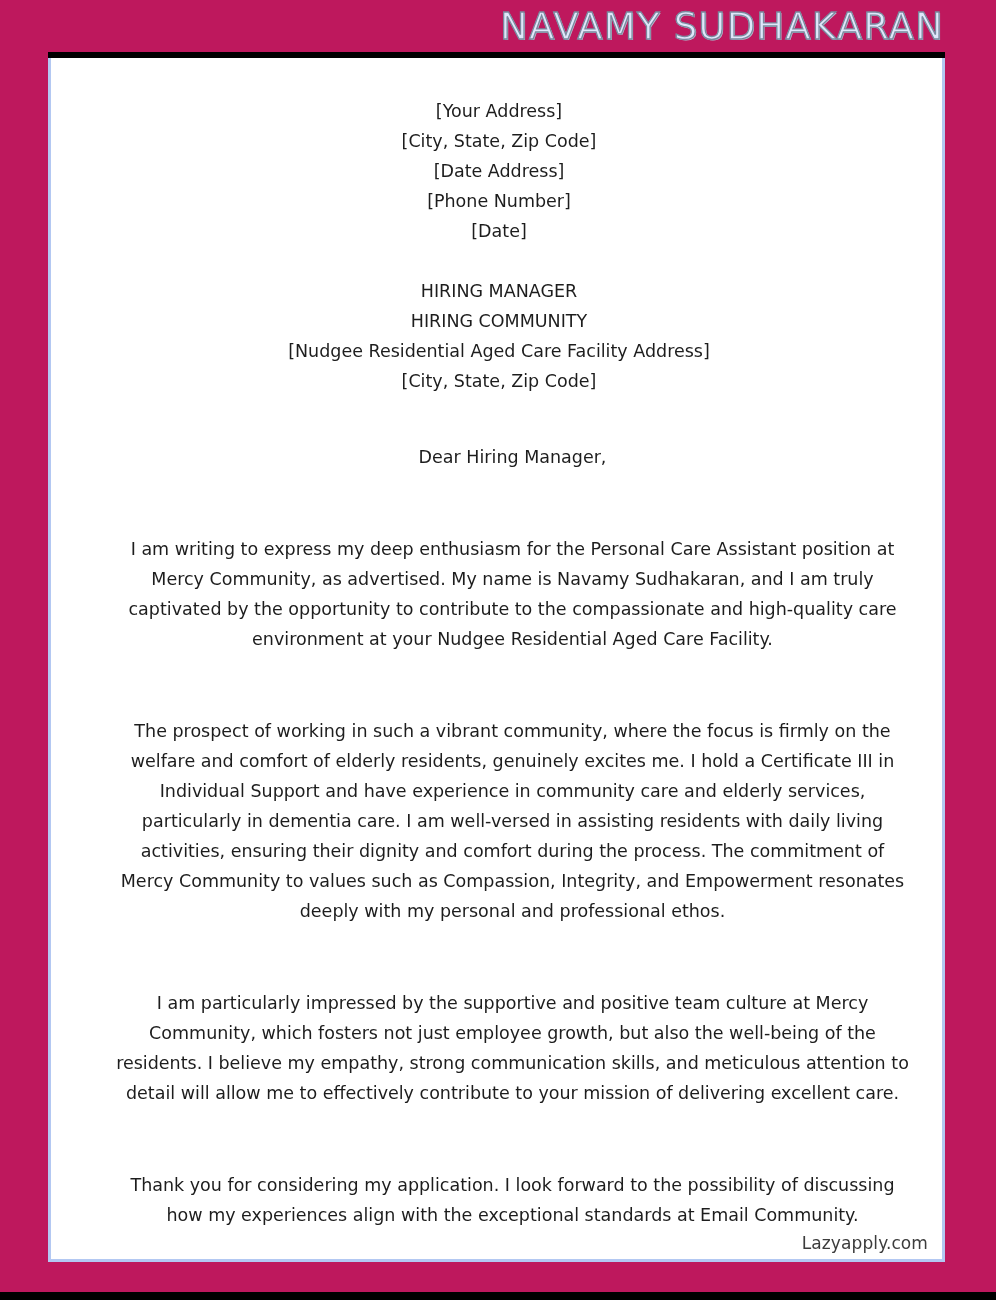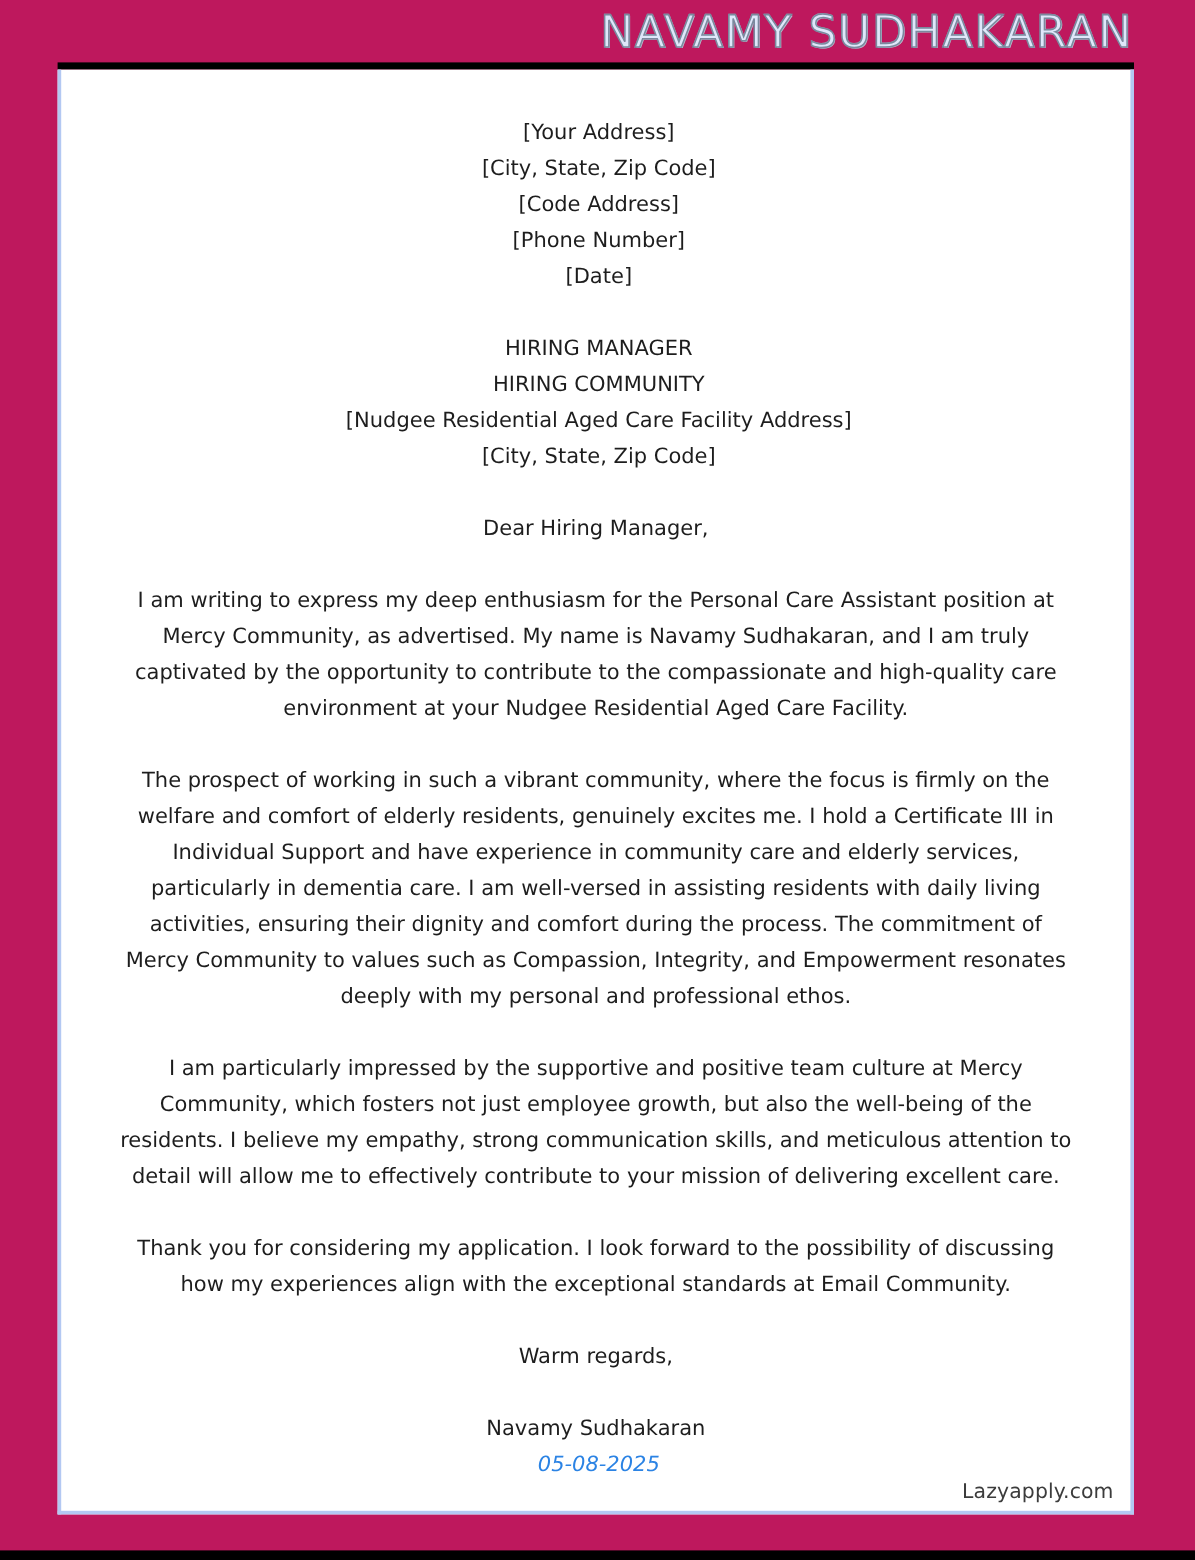--- a/index.html
+++ b/index.html
@@ -101,21 +101,21 @@
     font-family: "DejaVu Sans", sans-serif;
   }
   .line {
     white-space: pre;
   }
   .spacer-sm { height: 30px; }
   .para {
     font-size: 17.5px;
     line-height: 30px;
     color: #1d1d1d;
-    margin: 0;
+    margin: 16px;
     width: 795px;
   }
   .para + .spacer-sm { }
 
   .sig-date {
     font-size: 17.5px;
     line-height: 30px;
     color: #2b83e4;
     font-style: italic;
   }
@@ -141,21 +141,21 @@
   </div>
 
   <div class="header-rule"></div>
 
   <div class="sheet">
     <div class="sheet-inner">
 
       <div class="block">
         <div class="line">[Your Address]</div>
         <div class="line">[City, State, Zip Code]</div>
-        <div class="line">[Code Address]</div>
+        <div class="line">[Date Address]</div>
         <div class="line">[Phone Number]</div>
         <div class="line">[Date]</div>
       </div>
 
       <div class="spacer-sm"></div>
 
       <div class="block">
         <div class="line">HIRING MANAGER</div>
         <div class="line">HIRING COMMUNITY</div>
         <div class="line">[Nudgee Residential Aged Care Facility Address]</div>

